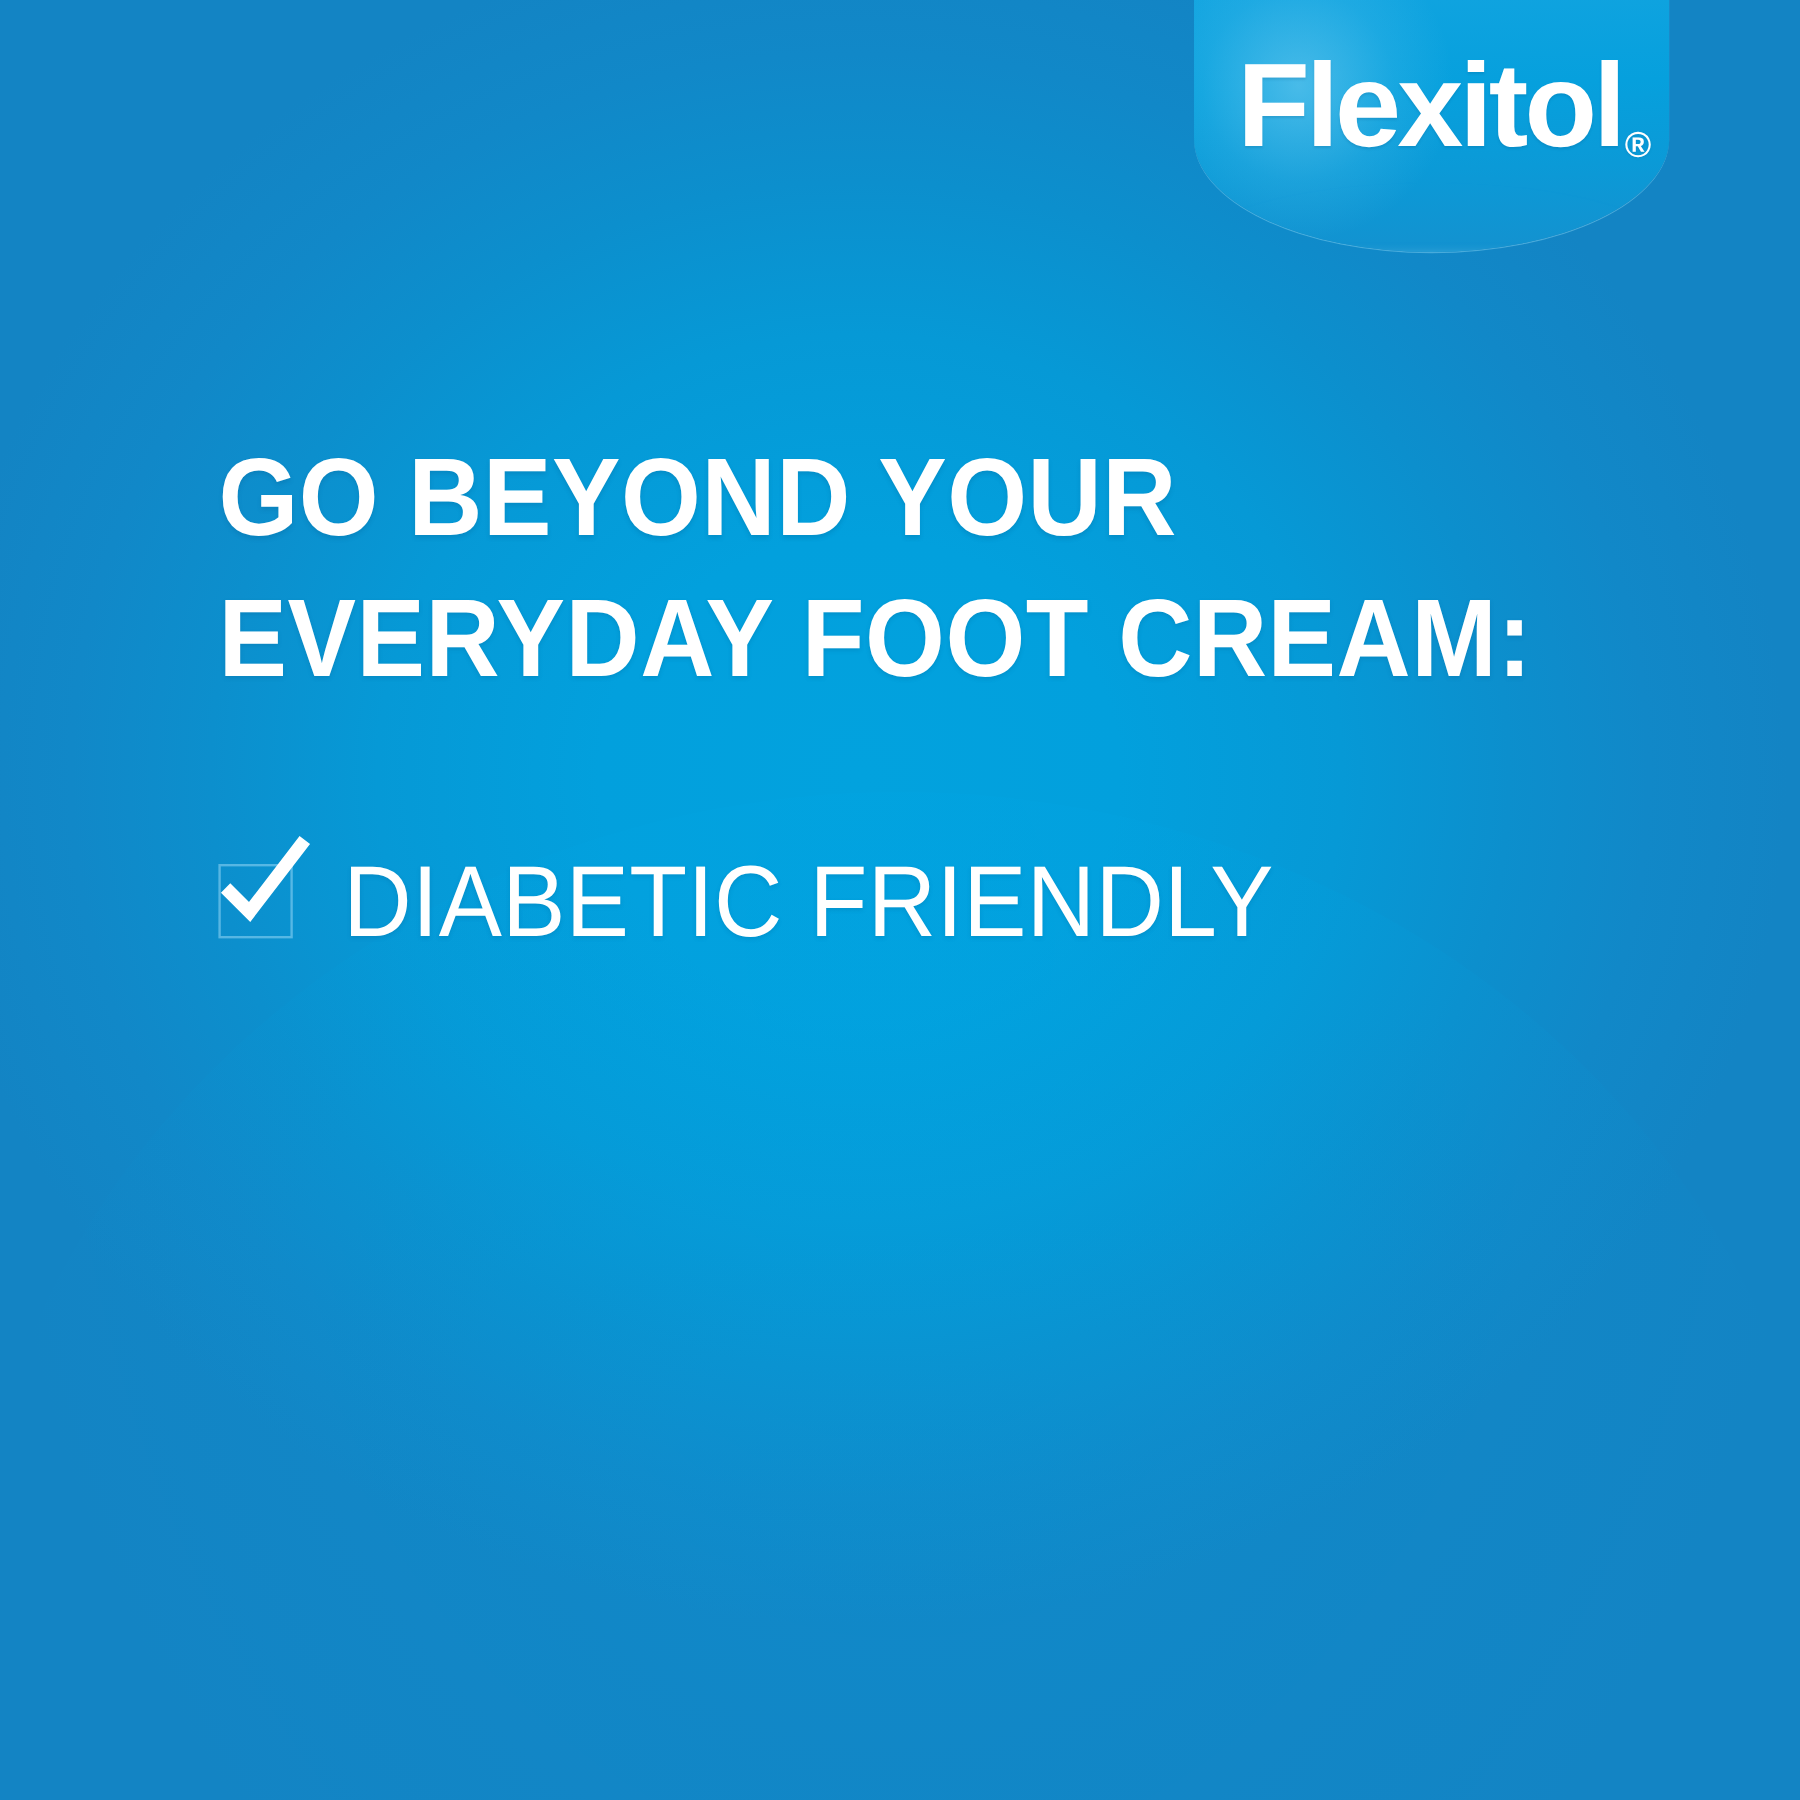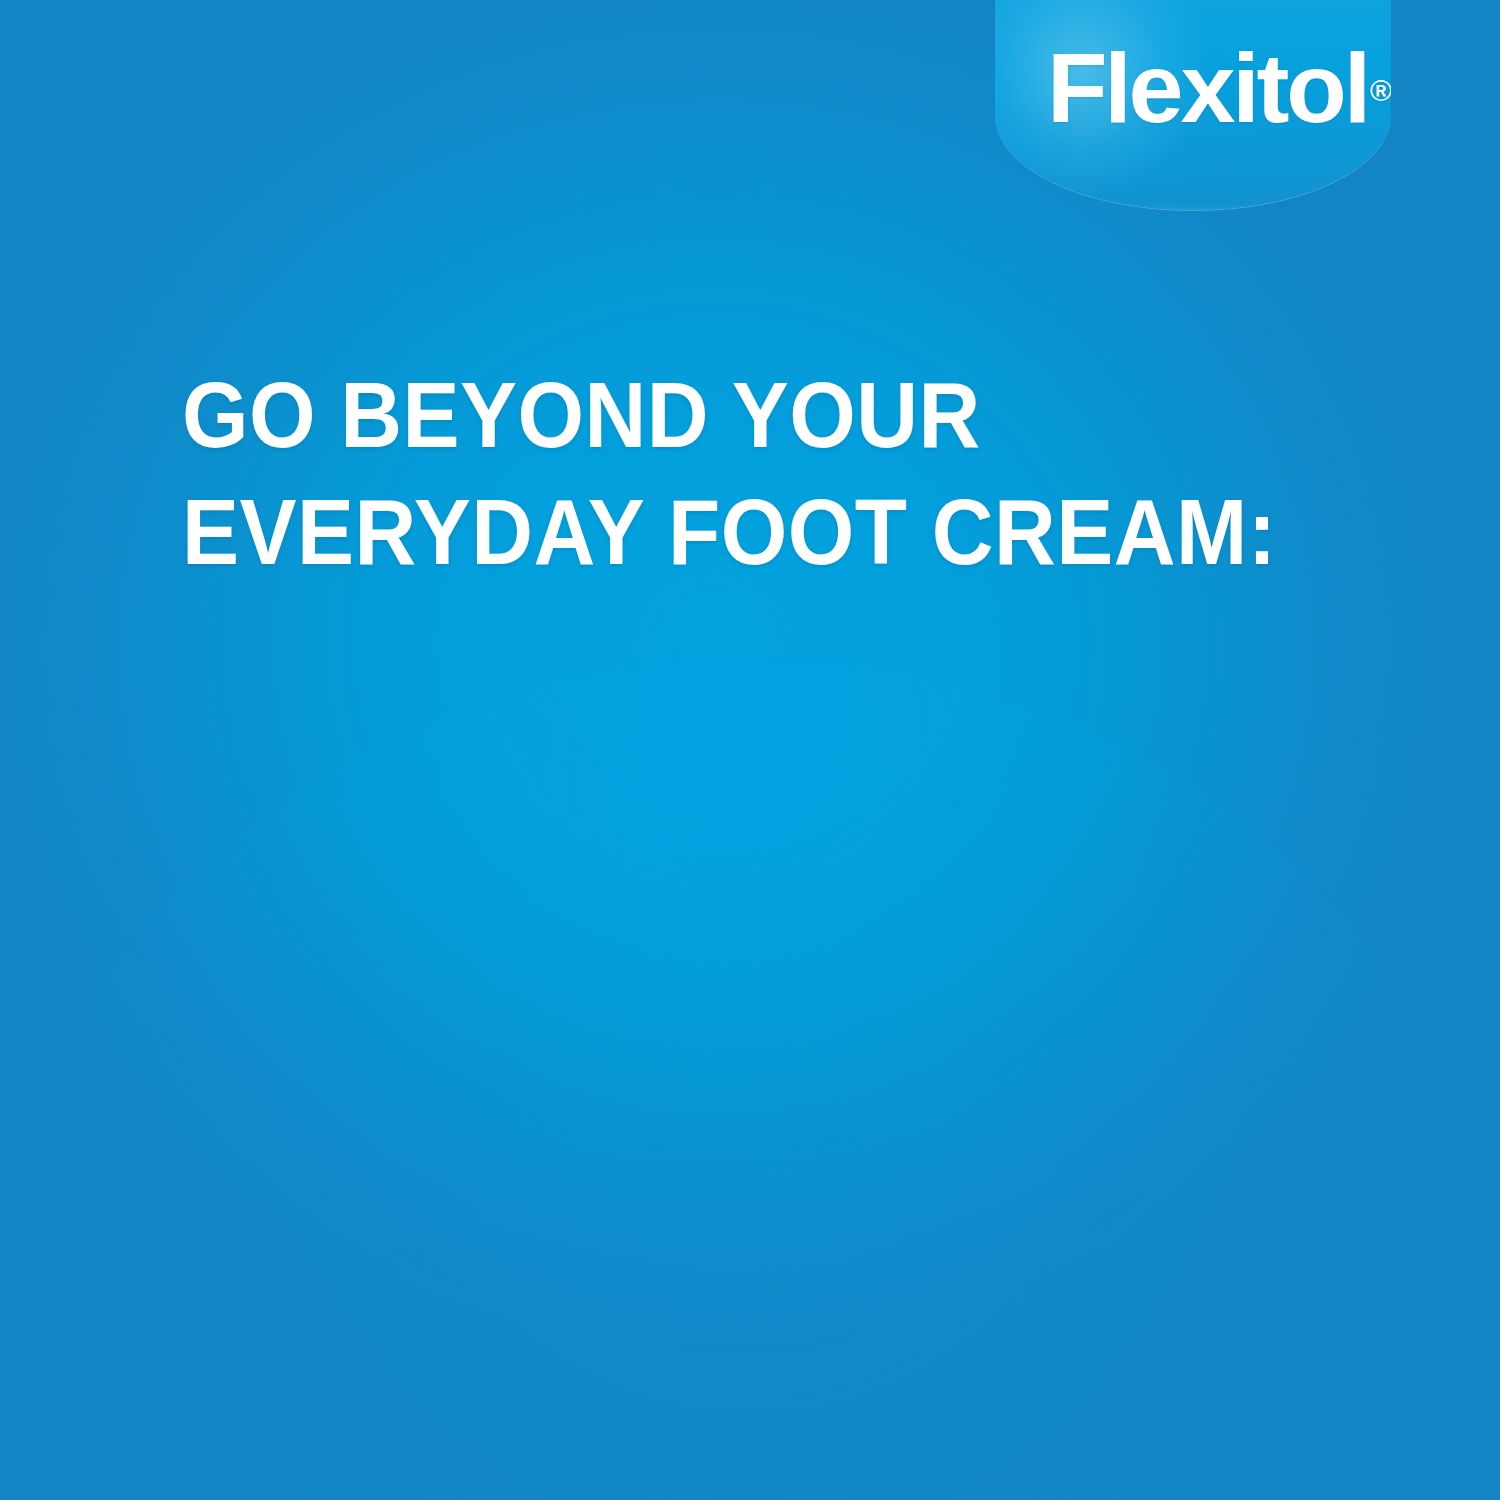--- a/index.html
+++ b/index.html
@@ -70,24 +70,24 @@
     position: absolute;
     left: -4%;
     bottom: -6px;
     width: 108%;
     height: 64px;
     border-radius: 50% / 100% 100% 0 0;
     box-shadow: inset 0 -7px 10px -4px rgba(155,220,248,0.55);
   }
   .logo-wordmark {
     position: absolute;
-    left: 52px;
+    left: 36px;
     top: 158px;
     display: flex;
-    align-items: center;
+    align-items: flex-end;
     color: #ffffff;
     line-height: 1;
     white-space: nowrap;
     text-shadow: 0 1px 2px rgba(0,80,130,0.18);
   }
   .logo-wordmark .word {
     font-size: 99px;
     font-weight: bold;
     letter-spacing: -3.2px;
     font-family: "Liberation Sans", sans-serif;
@@ -179,15 +179,25 @@
 
   <div class="headline">
     <span class="hl-line">GO BEYOND YOUR</span>
     <span class="hl-line">EVERYDAY FOOT CREAM:</span>
   </div>
 
   <div class="benefits">
 
 
 
+    <div class="benefit">
+      <div class="checkbox">
+        <svg class="tick" viewBox="0 0 86 86" aria-hidden="true">
+          <path d="M10 46 L30 66 L76 6" fill="none" stroke="#ffffff" stroke-width="11" stroke-linecap="butt" stroke-linejoin="miter"></path>
+        </svg>
+      </div>
+      <div class="benefit-text">
+        <span class="bl">DIABETIC FRIENDLY</span>
+      </div>
+    </div>
 
   </div>
 </div>
 
 </body></html>

